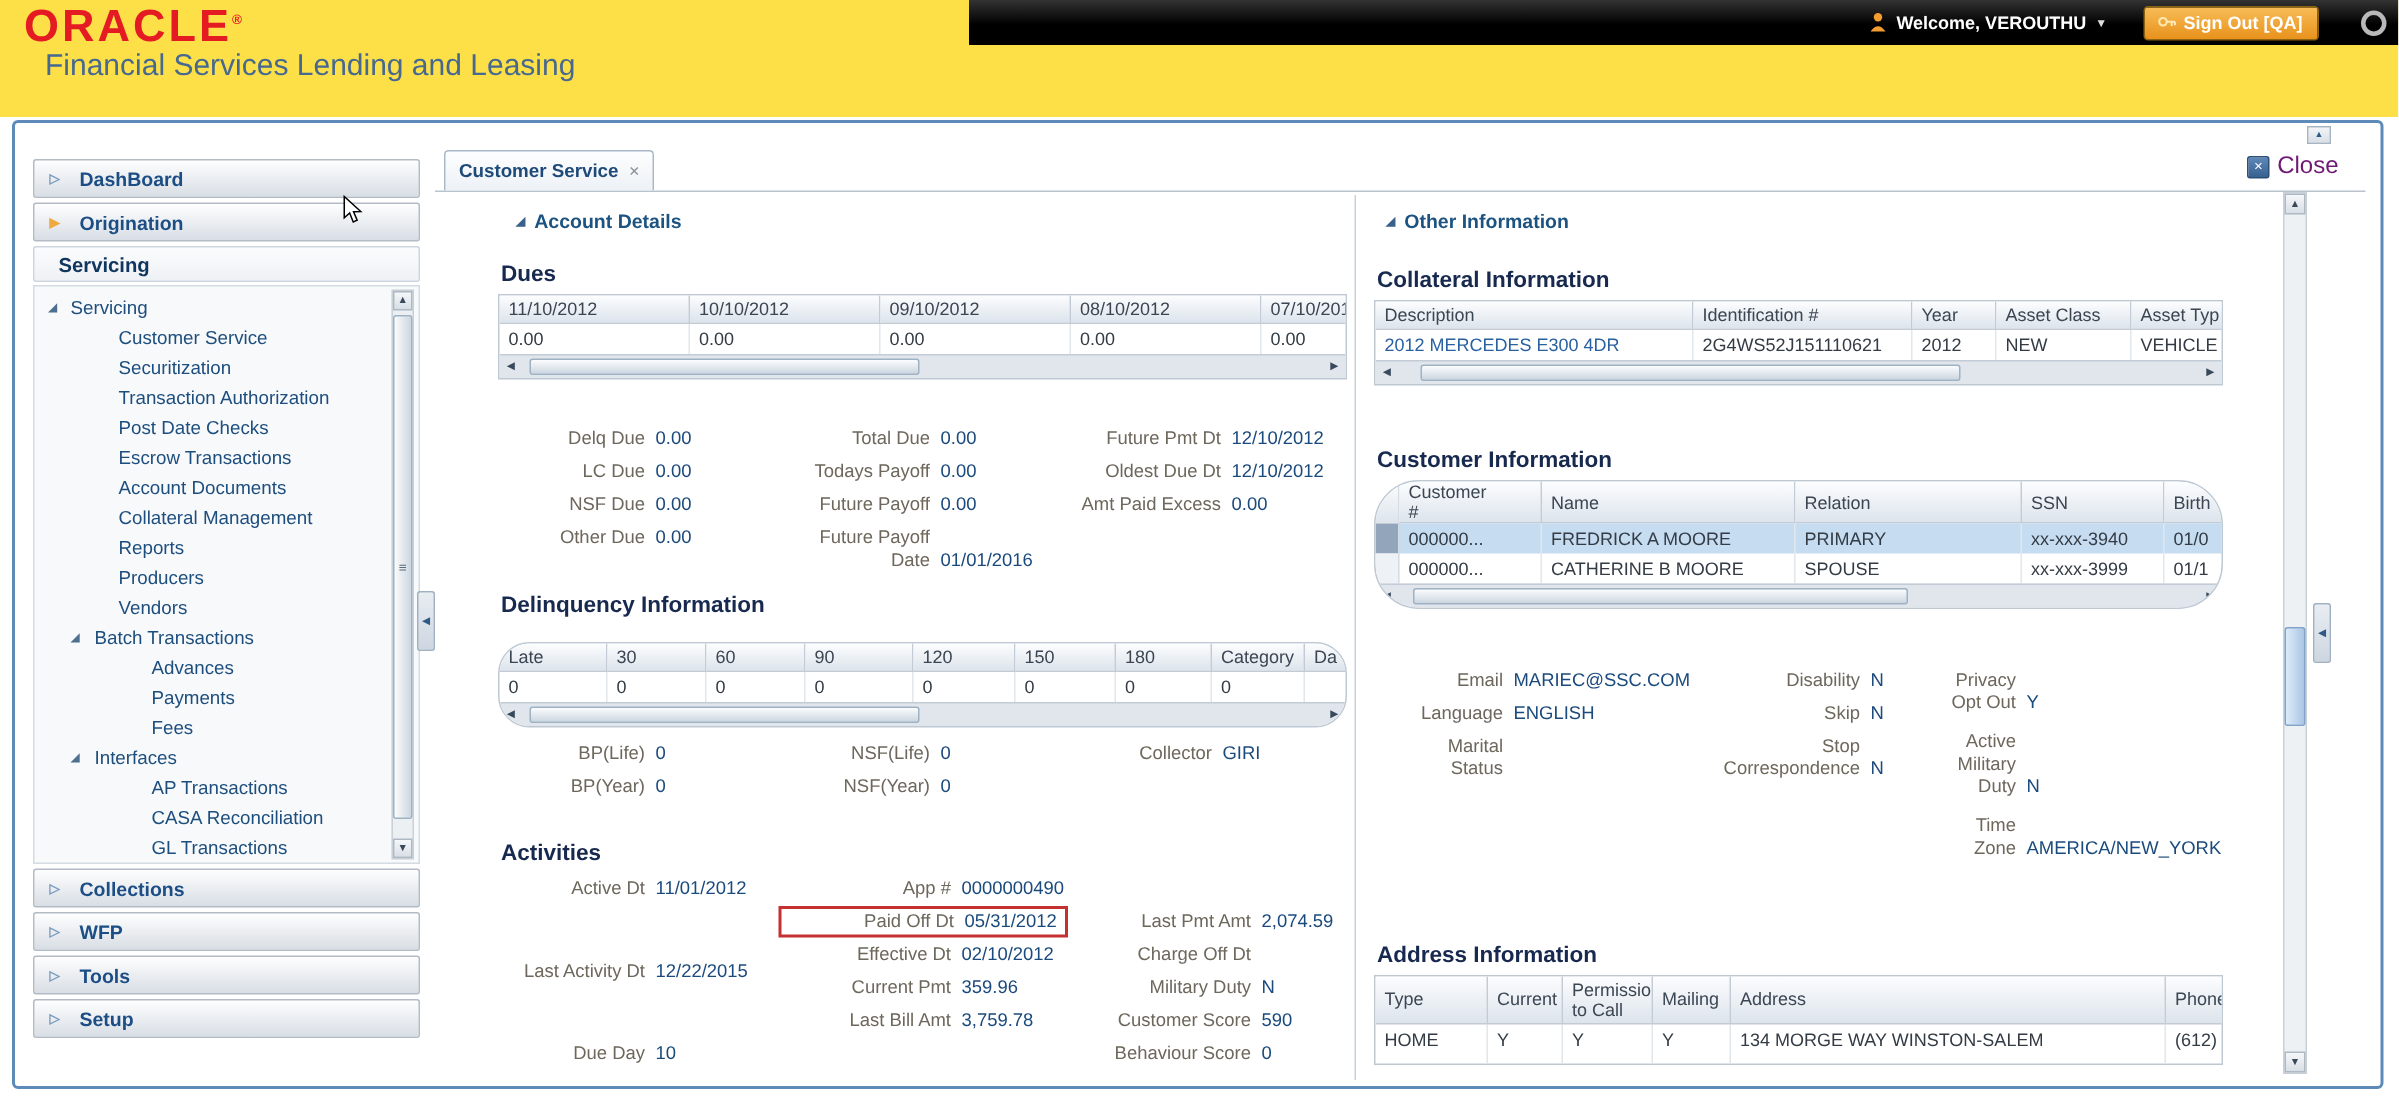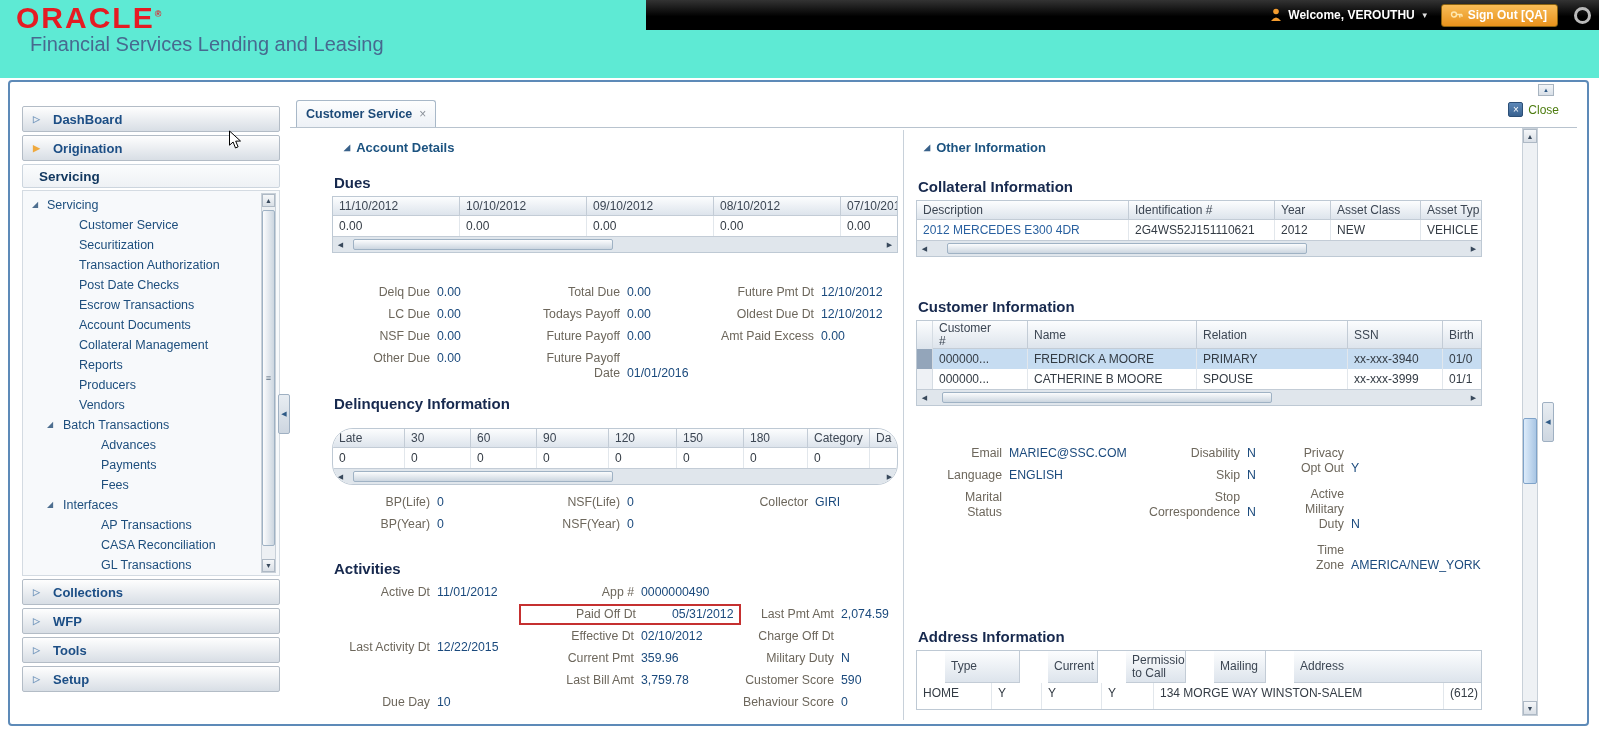--- a/index.html
+++ b/index.html
@@ -1,25 +1,25 @@
 <!DOCTYPE html>
 <html><head>
 <meta charset="utf-8">
 <style>
   * { box-sizing: border-box; margin: 0; padding: 0; }
   body { font-family: "Liberation Sans", sans-serif; background:#fff; }
   .page { position:relative; width:1599px; height:735px; overflow:hidden; background:#fff; }
 
   
-  .hdr { position:absolute; left:0; top:0; width:100%; height:78px; background:#5eead4; }
+  .hdr { position:absolute; left:0; top:0; width:100%; height:78px; background:#fde047; }
   .oracle-logo { position:absolute; left:16px; top:1px; font-size:30px; font-weight:bold; letter-spacing:2px; color:#e51b23; }
   .oracle-logo .reg { font-size:9px; vertical-align:super; letter-spacing:0; }
   .hdr-sub { position:absolute; left:30px; top:33px; font-size:20px; color:#47698f; }
   .topbar { position:absolute; left:620px; top:0; right:0; height:30px; background:linear-gradient(#333 0%, #000 55%, #000 100%);
-            display:flex; align-items:center; justify-content:flex-end; padding-right:8px; gap:12px;margin-left:26px; }
+            display:flex; align-items:center; justify-content:flex-end; padding-right:8px; gap:24px;margin-left:26px; }
   .welcome-wrap { display:flex; align-items:center; gap:6px; color:#fff; font-size:12px; font-weight:bold; cursor:default; }
   .welcome-caret { font-size:8px; color:#ddd; }
   .signout-btn { position:relative; display:flex; align-items:center; gap:5px; background:linear-gradient(#f8bc57,#e8921c);
                  border:1px solid #8a6210; border-radius:3px; color:#fff; font-size:12px; font-weight:bold; padding:3px 10px 4px 8px; }
   .oracle-o { width:17px; height:17px; border:3px solid #b9b9b9; border-radius:50%; margin-left:4px; }
 
   
   .frame { position:absolute; left:8px; top:80px; width:1581px; height:646px; border:2px solid #5d8ab8; border-radius:4px; background:#fff; overflow:hidden; }
 
   
@@ -45,21 +45,21 @@
 
   
   .tabbar { position:absolute; left:280px; top:18px; right:10px; height:28px; border-bottom:1px solid #b8c3ce; }
   .tab { position:absolute; left:6px; bottom:0; display:flex; align-items:center; gap:7px; height:27px; padding:0 9px;
          border:1px solid #a8b8c8; border-bottom:none; border-radius:3px 3px 0 0; background:linear-gradient(#fdfefe,#edf1f6);
          font-size:12.5px; font-weight:bold; color:#1d4a78; cursor:pointer; }
   .tabx { font-size:12px; color:#8a9099; font-weight:normal; cursor:pointer; }
   .close-ctl { position:absolute; right:28px; top:20px; display:flex; align-items:center; gap:5px; cursor:pointer; }
   .close-ico { width:15px; height:15px; background:linear-gradient(#5d88b8,#38618f); border:1px solid #2c4f77; border-radius:2px;
                color:#fff; font-size:10px; line-height:14px; text-align:center; }
-  .close-lbl { font-size:12px; color:#4d7c0f; }
+  .close-lbl { font-size:16px; color:#701a75; }
   .collapse-top { position:absolute; left:1528px; top:2px; width:16px; height:12px; background:linear-gradient(#f2f5f8,#d8dfe7);
                   border:1px solid #a8b4c0; font-size:6px; color:#2f5a86; text-align:center; line-height:10px; cursor:pointer; }
 
   
   .panel-left { position:absolute; left:322px; top:48px; width:572px; height:590px; border-right:1px solid #c8d1da; overflow:hidden; }
   .panel-right { position:absolute; left:906px; top:48px; width:572px; height:592px; overflow:hidden; }
   .sect-head { position:absolute; display:flex; align-items:center; gap:6px; font-size:13px; font-weight:bold; color:#1c5380; }
   .sect-tri { font-size:8px; color:#39618a; }
   .subhead { position:absolute; font-size:15px; font-weight:bold; color:#17294e; }
 
@@ -77,40 +77,40 @@
   .hscroll { position:relative; width:100%; height:16px; background:#e0e6ec; border-top:1px solid #c3ccd6; }
   .harrow { position:absolute; top:1px; width:13px; height:13px; font-size:7px; color:#38495c; text-align:center; line-height:13px; cursor:pointer; }
   .harrow.left { left:1px; } .harrow.right { right:1px; }
   .hthumb { position:absolute; top:2px; height:11px; background:linear-gradient(#fbfcfd,#ccd6e0); border:1px solid #9fb2c4; border-radius:2px; cursor:pointer; }
 
   
   .fcol { position:absolute; display:flex; flex-direction:column; gap:7px; }
   .frow { display:flex; align-items:flex-end; }
   .flabel { text-align:right; font-size:12.3px; color:#6d675c; line-height:15px; flex-shrink:0; }
   .fval { margin-left:7px; font-size:12.3px; color:#1b4a7d; line-height:15px; white-space:nowrap; }
-  .hl { border:2px solid #c53030; padding:1px 5px 1px 3px; margin:-3px -5px -3px -3px; width:max-content;gap:29px; }
+  .hl { border:2px solid #c53030; padding:1px 5px 1px 3px; margin:-3px -5px -3px -3px; width:max-content; }
 
   
   .lw98 .flabel { width:98px; } .lw112 .flabel { width:112px; } .lw110 .flabel { width:110px; }
   .lw92 .flabel { width:92px; } .lw66 .flabel { width:66px; } .lw104 .flabel { width:104px; } .lw56 .flabel { width:56px; }
 
   
   .vscroll { position:absolute; left:1512px; top:46px; width:16px; height:588px; background:#eef1f4; border:1px solid #c8d0d8; }
   .vscroll .sb-btn { position:absolute; left:0; width:14px; height:14px; background:linear-gradient(#f5f7f9,#d9dfe6); border:1px solid #aeb9c5;
                      font-size:7px; color:#38495c; text-align:center; line-height:13px; cursor:pointer; }
   .vthumb { position:absolute; left:0; top:289px; width:14px; height:66px; background:linear-gradient(90deg,#dcebfa,#a9c6e4);
             border:1px solid #7fa3c9; border-radius:2px; cursor:pointer; }
   .collapse-strip { position:absolute; width:12px; height:40px; background:linear-gradient(#e8edf2,#cdd6e0); border:1px solid #9fb0c2;
                     border-radius:2px; display:flex; align-items:center; justify-content:center; font-size:7px; color:#2f5a86; cursor:pointer; }
   .cs-left { left:268px; top:312px; } .cs-right { left:1532px; top:320px; }
 
   
   .cust-th0 { white-space:normal; line-height:13px; display:flex; align-items:center; }
   .cust .trow.head { height:28px; } .cust .th { height:28px; }
-  .addr .trow.head { height:32px; } .addr .th { height:32px; white-space:normal; line-height:13px; display:flex; align-items:center;margin-left:28px; }
+  .addr .trow.head { height:32px; } .addr .th { height:32px; white-space:normal; line-height:13px; display:flex; align-items:center; }
   .addr .trow.data { height:26px; }
 
   .cursor-svg { position:absolute; left:228px; top:130px; z-index:50; }
 </style>
 </head>
 <body>
 
 <div class="page">
 
   <div class="hdr">
@@ -454,21 +454,21 @@
         </div>
         <div class="hscroll">
           <span class="harrow left">◀</span>
           <span class="hthumb" style="left:30px; width:360px;"></span>
           <span class="harrow right">▶</span>
         </div>
       </div>
 
       <div class="subhead" style="left:2px; top:168px;">Customer Information</div>
 
-      <div class="dtable cust" style="left:0; top:190px;">
+      <div class="dtable cust" style="left:0; top:190px;border-radius:30px;">
         <div class="trow head">
           <span class="gut" style="background:linear-gradient(#fcfdfe,#dde4ec);"></span>
           <span class="th cust-th0" style="width:95px; padding-right:28px;">Customer #</span>
           <span class="th" style="width:169px; display:flex; align-items:center;">Name</span>
           <span class="th" style="width:151px; display:flex; align-items:center;">Relation</span>
           <span class="th" style="width:95px; display:flex; align-items:center;">SSN</span>
           <span class="th" style="width:80px; display:flex; align-items:center;">Birth</span>
         </div>
         <div class="trow data sel">
           <span class="gut"></span>

